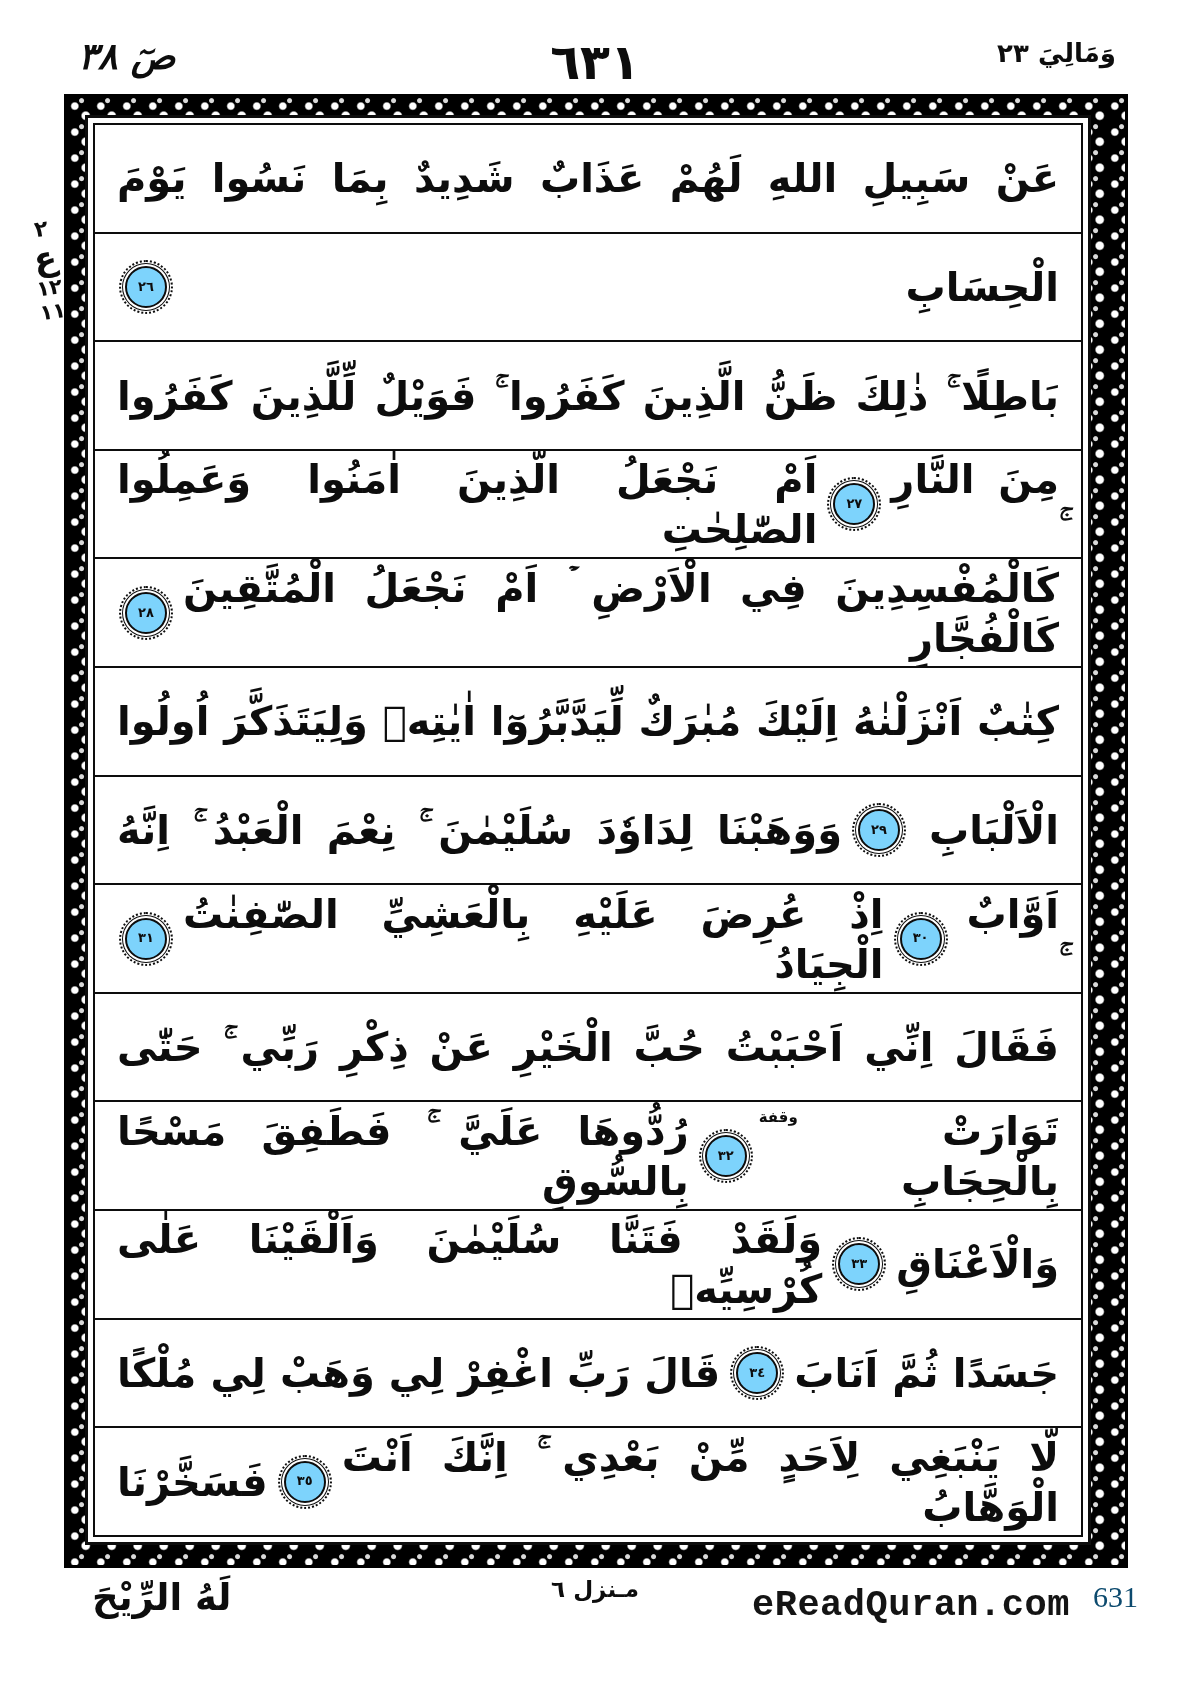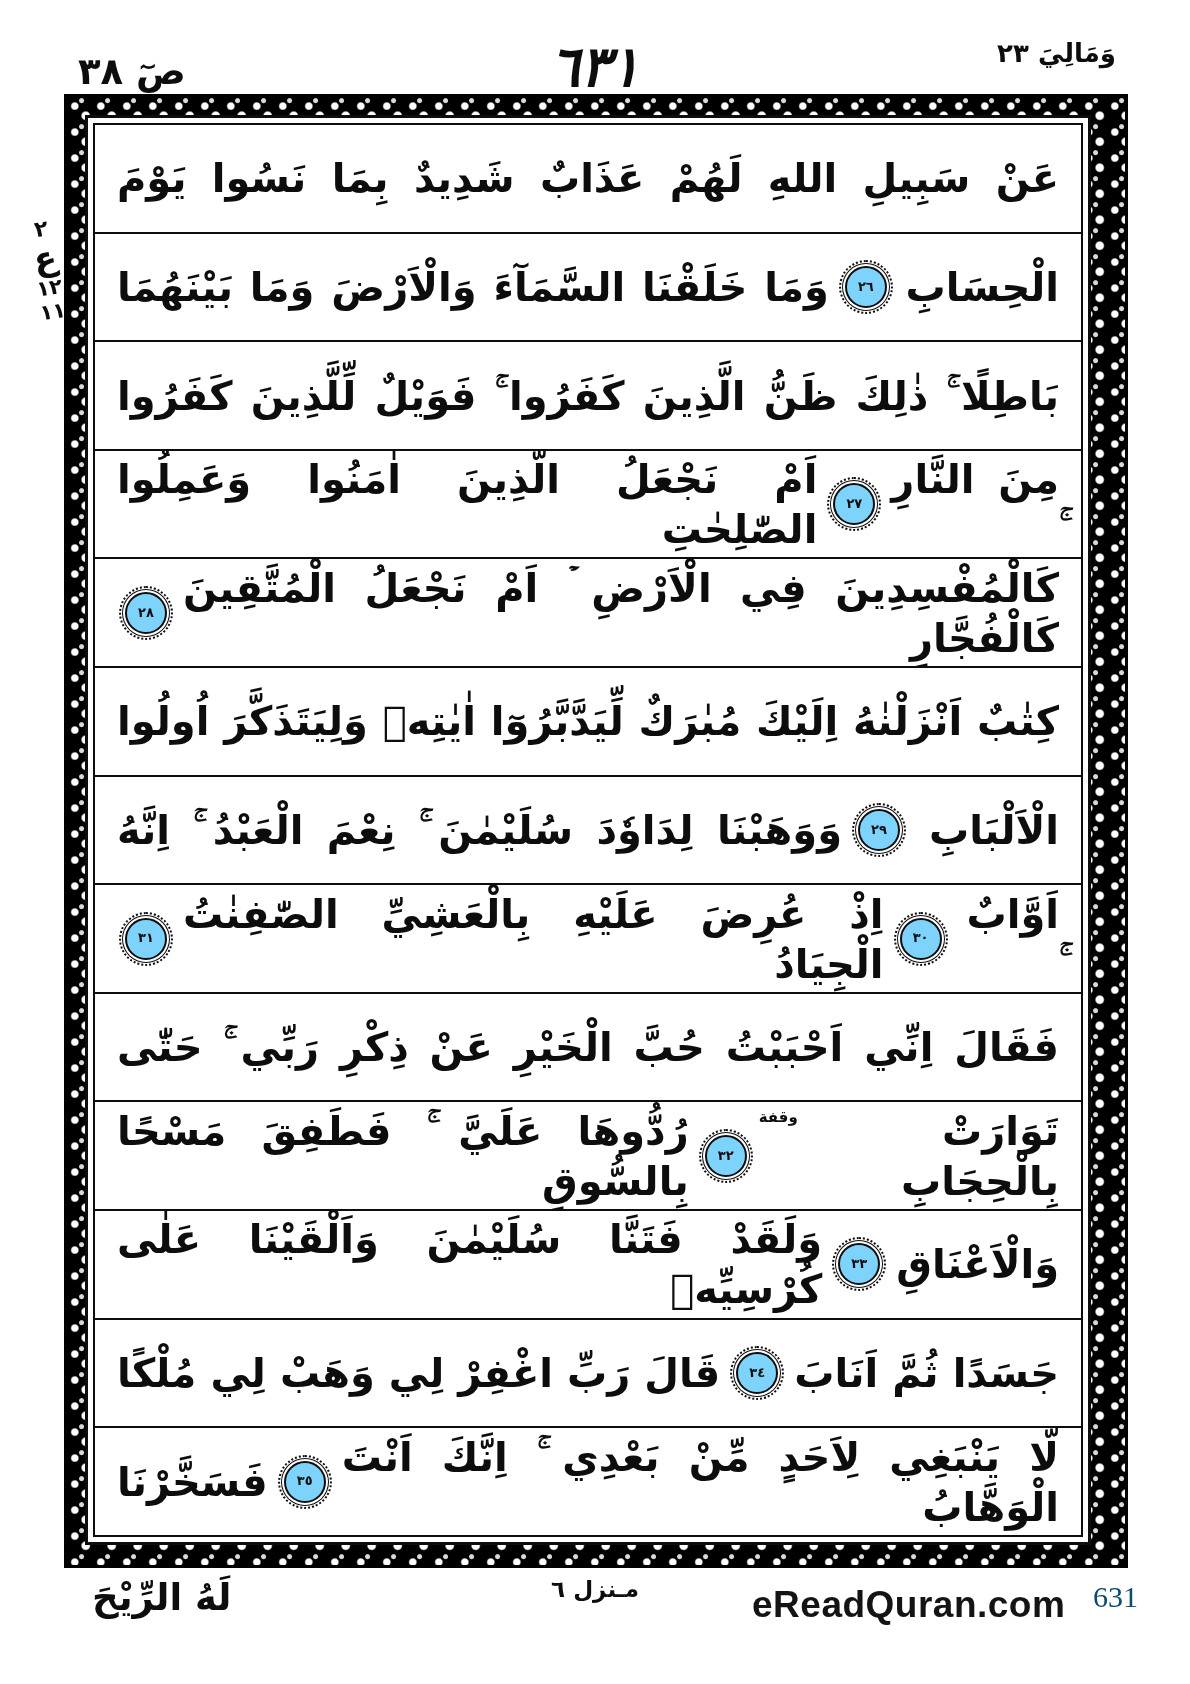--- a/index.html
+++ b/index.html
@@ -2,22 +2,22 @@
 <html lang="ar"><head>
 <meta charset="utf-8">
 <style>
   html,body{margin:0;padding:0;}
   body{
     width:1190px;height:1684px;position:relative;background:#ffffff;
     font-family:"DejaVu Sans",sans-serif;color:#0d0d0d;overflow:hidden;
   }
   
   .hdr{position:absolute;top:34px;left:0;right:0;height:56px;}
-  .hdr .h-left{position:absolute;left:78px;top:16px;font-size:37px;font-weight:bold;direction:rtl;}
-  .hdr .h-center{position:absolute;left:0;right:0;text-align:center;top:0;font-size:56px;font-weight:bold;font-style:italic;}
+  .hdr .h-left{position:absolute;left:78px;top:1px;font-size:37px;font-weight:bold;direction:rtl;font-style:italic;}
+  .hdr .h-center{position:absolute;left:0;right:0;text-align:center;top:0;font-size:49px;font-weight:bold;}
   .hdr .h-right{position:absolute;right:74px;top:4px;font-size:26px;font-weight:bold;direction:rtl;}
 
   
   .ruku{position:absolute;left:22px;top:218px;width:50px;text-align:center;
         font-weight:bold;direction:rtl;transform:rotate(-8deg);}
   .ruku .r-top{font-size:22px;line-height:22px;display:block;}
   .ruku .r-ain{font-size:34px;line-height:36px;display:block;}
   .ruku .r-mid{font-size:21px;line-height:24px;display:block;}
   .ruku .r-bot{font-size:21px;line-height:24px;display:block;}
 
@@ -68,21 +68,21 @@
     flex:0 0 auto;font-size:15px;font-weight:bold;align-self:flex-start;
     margin:6px 2px 0 0;
   }
 
   
   .ftr{position:absolute;left:0;right:0;top:1576px;height:70px;}
   .catchword{position:absolute;left:92px;top:0;font-size:37px;font-weight:bold;direction:rtl;}
   .manzil{position:absolute;left:0;right:0;text-align:center;top:0;font-size:23px;font-weight:bold;direction:rtl;}
   .watermark{
     position:absolute;left:752px;top:8px;font-size:37px;font-weight:800;
-    font-family:Liberation Sans, sans-serif;letter-spacing:.5px;color:#141414;
+    font-family:Liberation Mono, monospace;letter-spacing:.5px;color:#141414;
   }
   .pageno{
     position:absolute;right:52px;top:4px;font-size:30px;
     font-family:"Liberation Serif",serif;color:#0c4a6e;
   }
 </style>
 </head>
 <body>
 
 <div class="hdr">
@@ -99,21 +99,20 @@
 </div>
 
 <div class="frame">
   <div class="inner" id="quran-lines">
       <div class="row">
         <span class="seg single" style="flex-grow: 61;">عَنْ سَبِيلِ اللهِ لَهُمْ عَذَابٌ شَدِيدٌ بِمَا نَسُوا يَوْمَ</span>
       </div>
       <div class="row">
         <span class="seg" style="flex-grow: 10;">الْحِسَابِ</span>
         <span class="vm">٢٦</span>
-        <span class="seg" style="flex-grow: 56;">وَمَا خَلَقْنَا السَّمَآءَ وَالْاَرْضَ وَمَا بَيْنَهُمَا</span>
       </div>
       <div class="row">
         <span class="seg single" style="flex-grow: 74;">بَاطِلًا ۚ ذٰلِكَ ظَنُّ الَّذِينَ كَفَرُوا ۚ فَوَيْلٌ لِّلَّذِينَ كَفَرُوا</span>
       </div>
       <div class="row">
         <span class="seg" style="flex-grow: 15;">مِنَ النَّارِ ۚ</span>
         <span class="vm">٢٧</span>
         <span class="seg" style="flex-grow: 55;">اَمْ نَجْعَلُ الَّذِينَ اٰمَنُوا وَعَمِلُوا الصّٰلِحٰتِ</span>
       </div>
       <div class="row">

